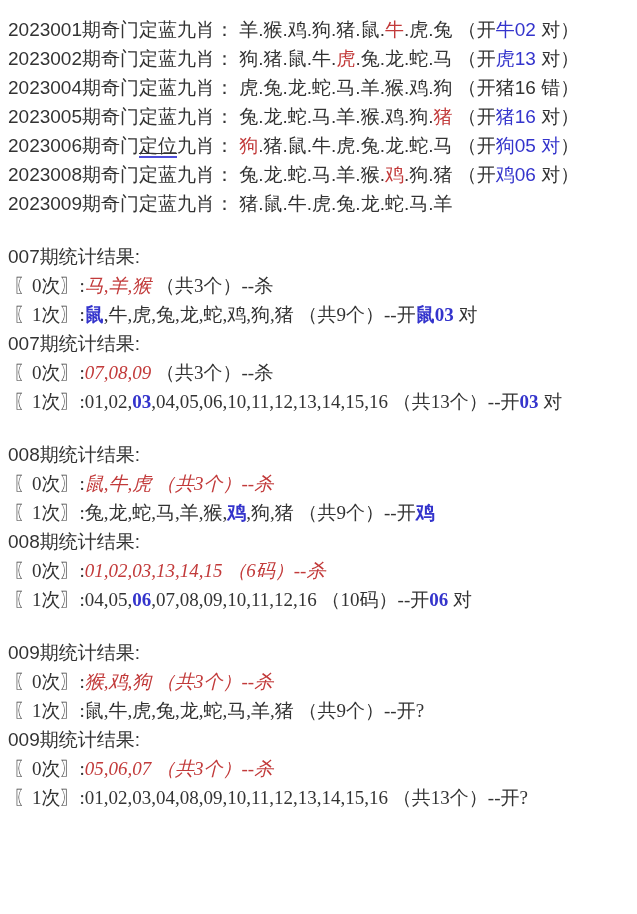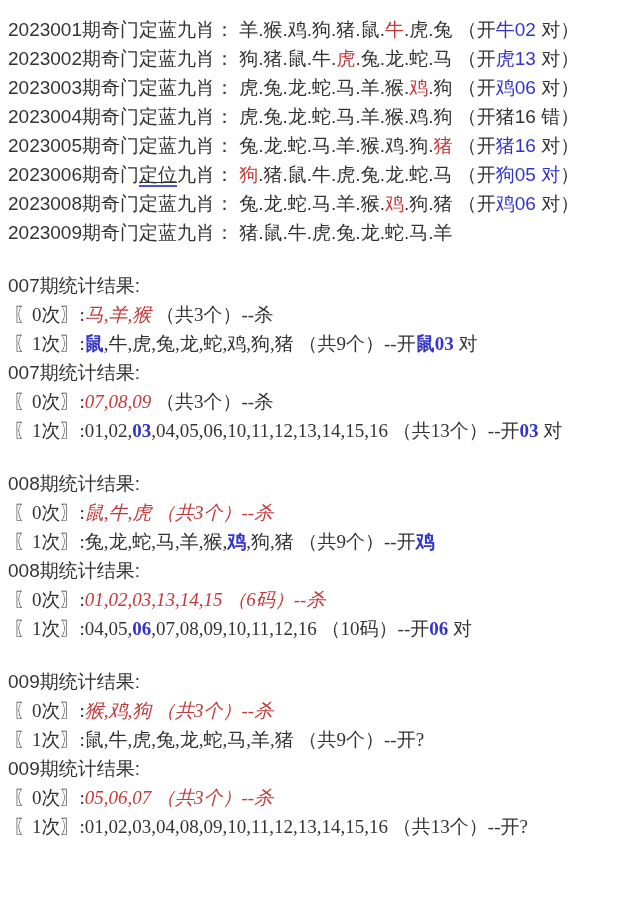--- a/index.html
+++ b/index.html
@@ -31,21 +31,20 @@
   .blueb { color: var(--blue, #3434cc); font-weight: 700; }
   .u     { border-bottom: 2px solid var(--ul, #4d4dd8); text-decoration: underline; }
 </style>
 </head>
 <body>
 
 <div id="doc">
     <div class="section">
       <div class="line"><span class="plain">2023001期奇门定蓝九肖： 羊.猴.鸡.狗.猪.鼠.</span><span class="red">牛</span><span class="plain">.虎.兔 （开</span><span class="blue">牛02</span><span class="plain"> 对）</span></div>
       <div class="line"><span class="plain">2023002期奇门定蓝九肖： 狗.猪.鼠.牛.</span><span class="red">虎</span><span class="plain">.兔.龙.蛇.马 （开</span><span class="blue">虎13</span><span class="plain"> 对）</span></div>
-      <div class="line"><span class="plain">2023003期奇门定蓝九肖： 虎.兔.龙.蛇.马.羊.猴.</span><span class="red">鸡</span><span class="plain">.狗 （开</span><span class="blue">鸡06</span><span class="plain"> 对）</span></div>
       <div class="line"><span class="plain">2023004期奇门定蓝九肖： 虎.兔.龙.蛇.马.羊.猴.鸡.狗 （开猪16 错）</span></div>
       <div class="line"><span class="plain">2023005期奇门定蓝九肖： 兔.龙.蛇.马.羊.猴.鸡.狗.</span><span class="red">猪</span><span class="plain"> （开</span><span class="blue">猪16</span><span class="plain"> 对）</span></div>
       <div class="line"><span class="plain">2023006期奇门</span><span class="u">定位</span><span class="plain">九肖： </span><span class="red">狗</span><span class="plain">.猪.鼠.牛.虎.兔.龙.蛇.马 （开</span><span class="blue">狗05 对</span><span class="plain">）</span></div>
       <div class="line"><span class="plain">2023008期奇门定蓝九肖： 兔.龙.蛇.马.羊.猴.</span><span class="red">鸡</span><span class="plain">.狗.猪 （开</span><span class="blue">鸡06</span><span class="plain"> 对）</span></div>
       <div class="line"><span class="plain">2023009期奇门定蓝九肖： 猪.鼠.牛.虎.兔.龙.蛇.马.羊</span></div>
     </div>
     <div class="section">
       <div class="line"><span class="plain">007期统计结果:</span></div>
       <div class="line ind"><span class="plain">〖0次〗:</span><span class="redi">马,羊,猴</span><span class="plain"> （共3个）--杀</span></div>
       <div class="line ind"><span class="plain">〖1次〗:</span><span class="blueb">鼠</span><span class="plain">,牛,虎,兔,龙,蛇,鸡,狗,猪 （共9个）--开</span><span class="blueb">鼠03</span><span class="plain"> 对</span></div>

